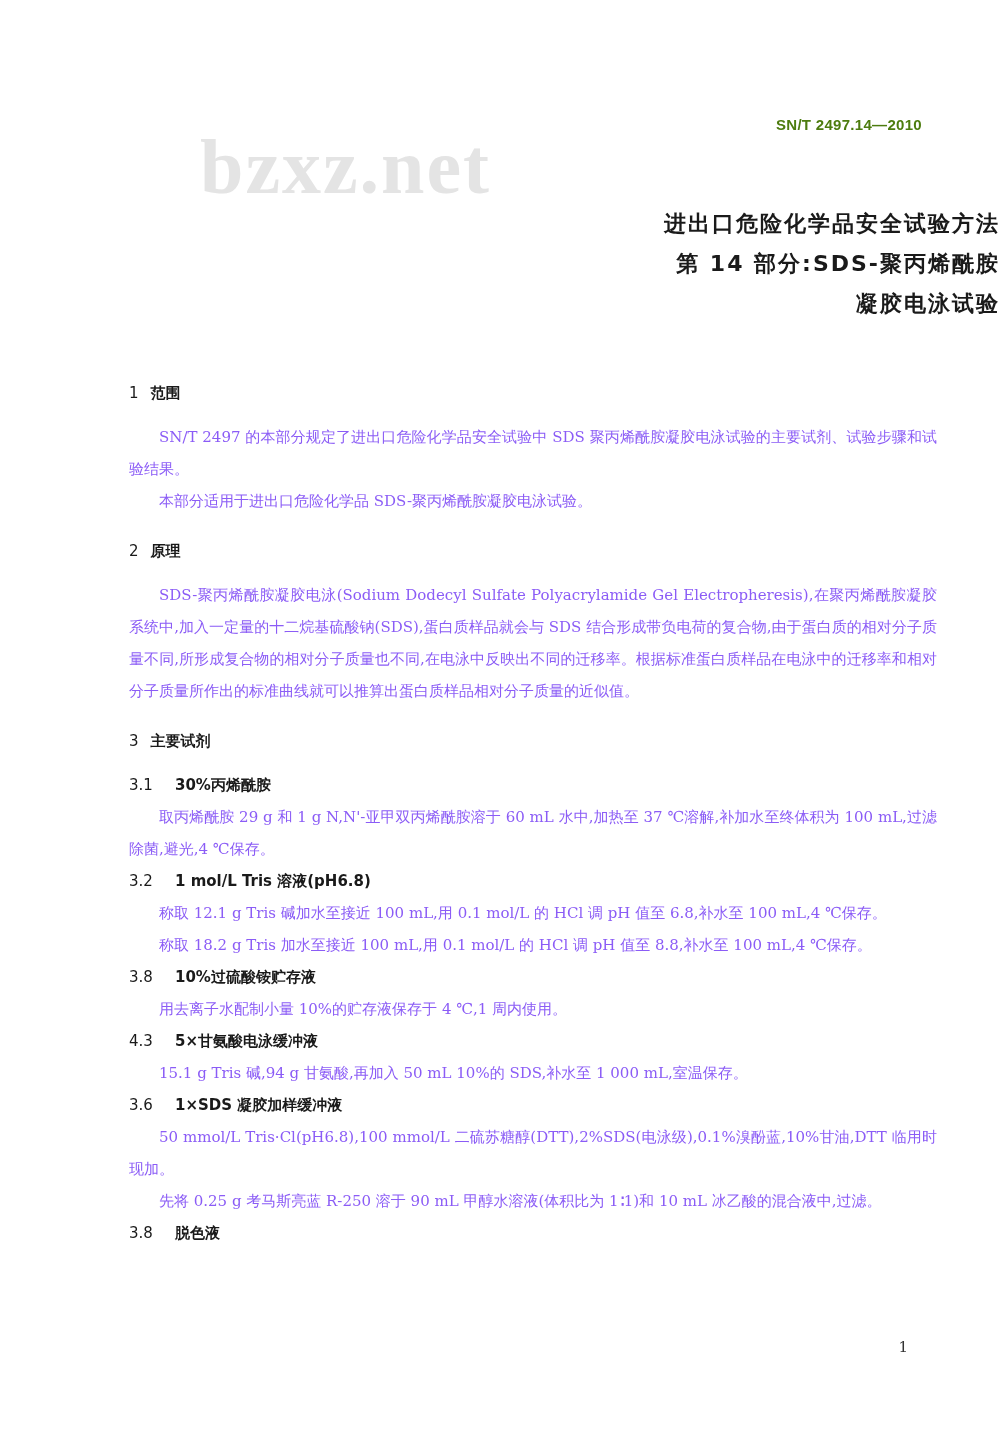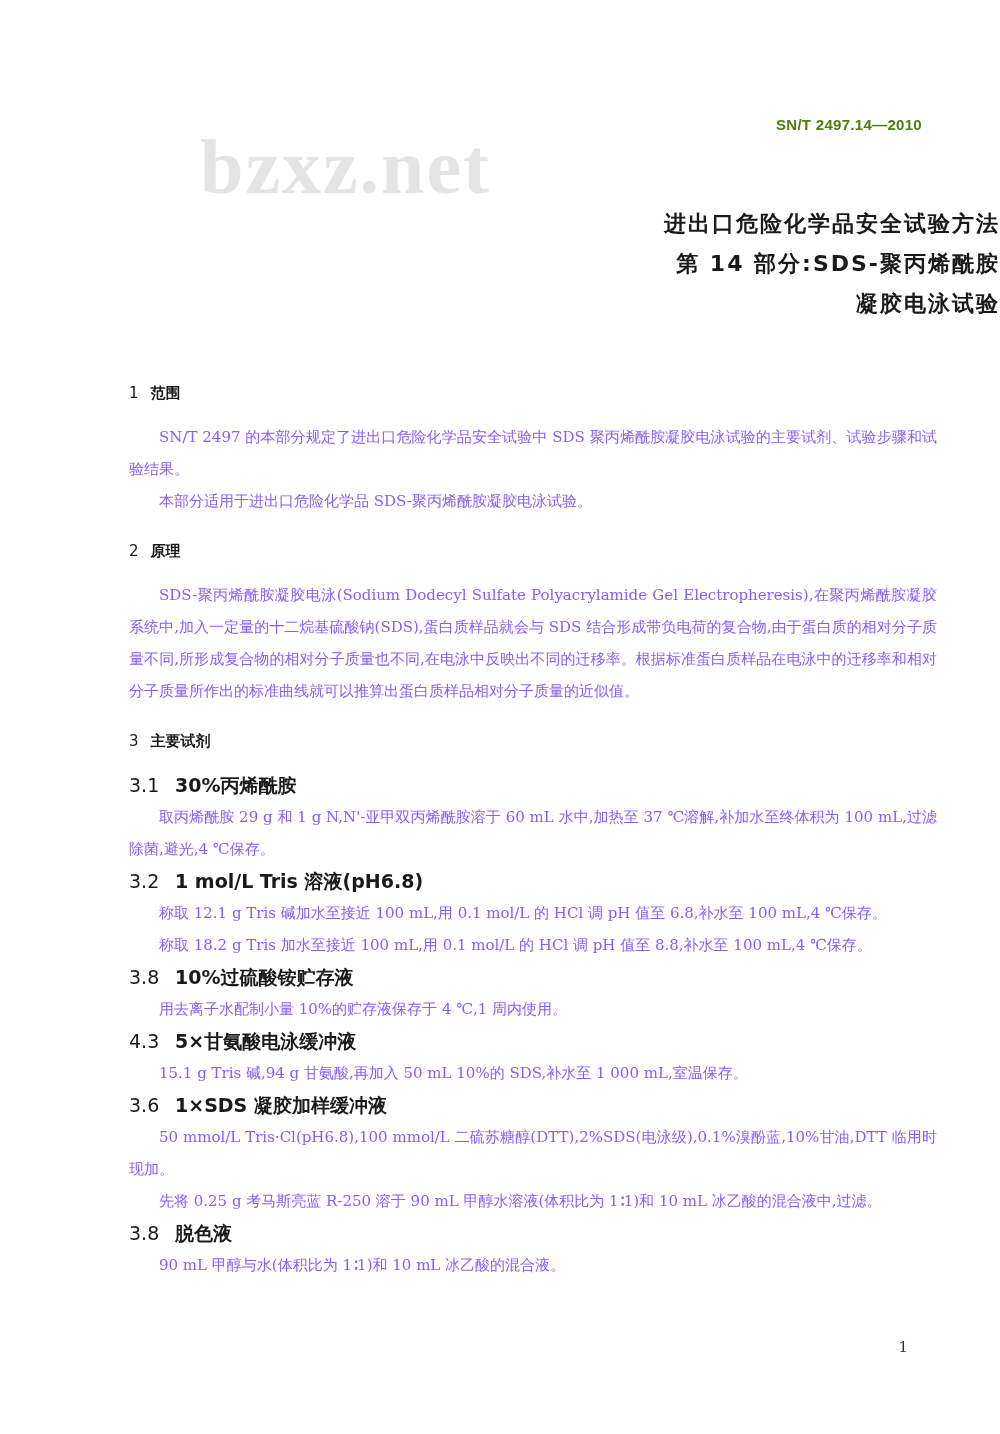--- a/index.html
+++ b/index.html
@@ -36,21 +36,21 @@
       position: absolute; left: 117px; width: 808px; top: 377px;
       font-size: 15px; line-height: 32px; margin-left: 12px;
     }
     .sec-h {
       font-family: "DejaVu Sans", "Liberation Sans", sans-serif;
       font-weight: bold; font-size: 15px; color: #1a1a1a;
     }
     .sec-h .num { display: inline-block; margin-right: 12px; font-weight: normal; }
     .sub-h {
       font-family: "DejaVu Sans", "Liberation Sans", sans-serif;
-      font-weight: bold; font-size: 19px; color: #1a1a1a;
+      font-weight: bold; font-size: 15px; color: #1a1a1a;
     }
     .sub-h .num { display: inline-block; width: 46px; font-weight: normal; }
     p { margin: 0; text-indent: 30px; text-align: justify; color: #8b5cf6; }
     .gap-s { height: 12px; }
     .gap-m { height: 18px; }
     .page-num {
       position: absolute; right: 92px; top: 1338px;
       font-size: 15px; color: #333;
     }
   </style>
@@ -101,16 +101,15 @@
 
   <div class="sub-h"><span class="num">4.3</span><span>5×甘氨酸电泳缓冲液</span></div>
   <p>15.1 g Tris 碱,94 g 甘氨酸,再加入 50 mL 10%的 SDS,补水至 1 000 mL,室温保存。</p>
 
   <div class="sub-h"><span class="num">3.6</span><span>1×SDS 凝胶加样缓冲液</span></div>
   <p>50 mmol/L Tris·Cl(pH6.8),100 mmol/L 二硫苏糖醇(DTT),2%SDS(电泳级),0.1%溴酚蓝,10%甘油,DTT 临用时现加。</p>
 
   <p>先将 0.25 g 考马斯亮蓝 R-250 溶于 90 mL 甲醇水溶液(体积比为 1∶1)和 10 mL 冰乙酸的混合液中,过滤。</p>
 
   <div class="sub-h"><span class="num">3.8</span><span>脱色液</span></div>
-  <p>90 mL 甲醇与水(体积比为 1∶1)和 10 mL 冰乙酸的混合液。</p>
 </div>
 
 <div class="page-num">1</div>
 
 </body></html>

